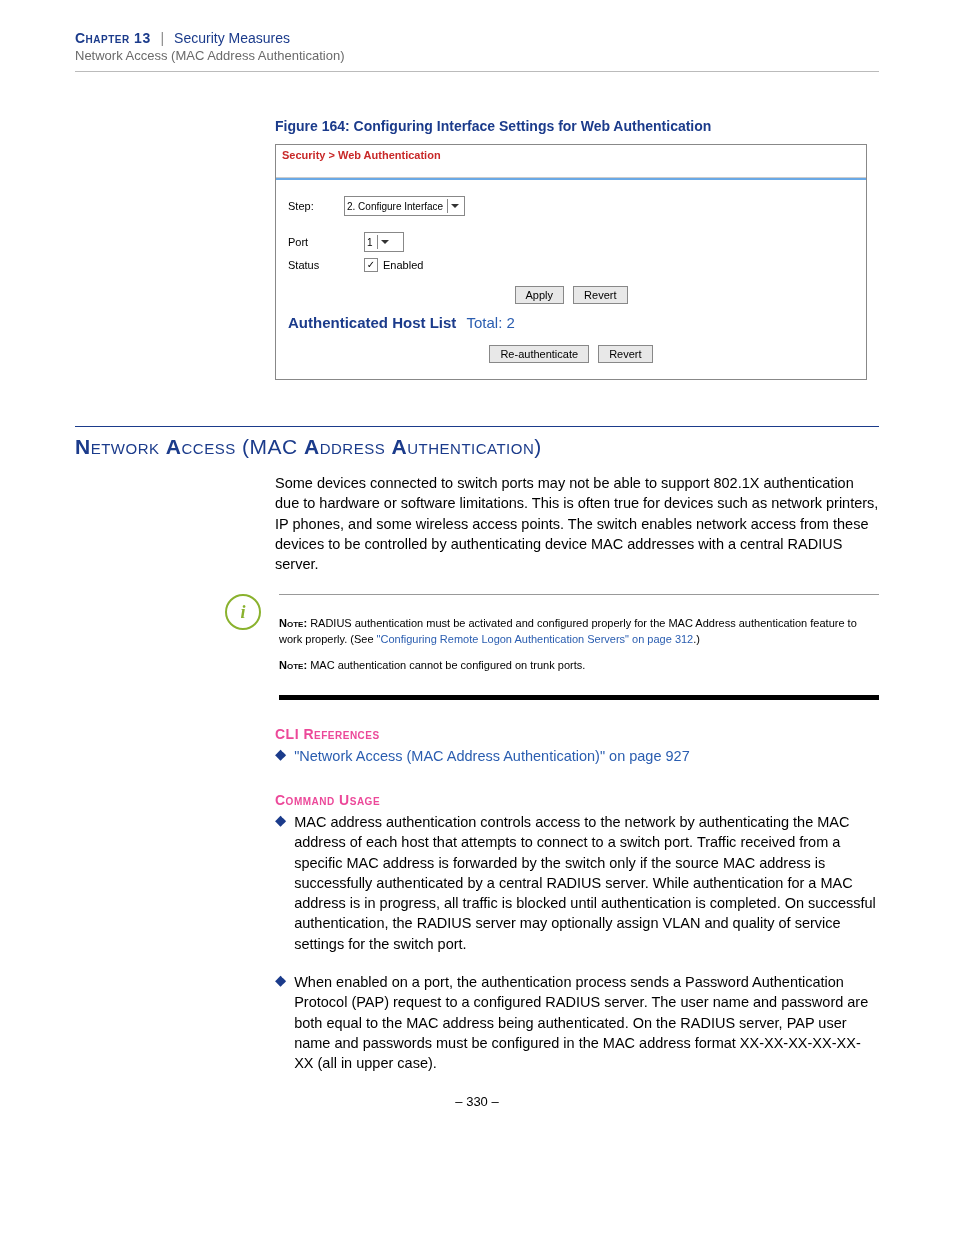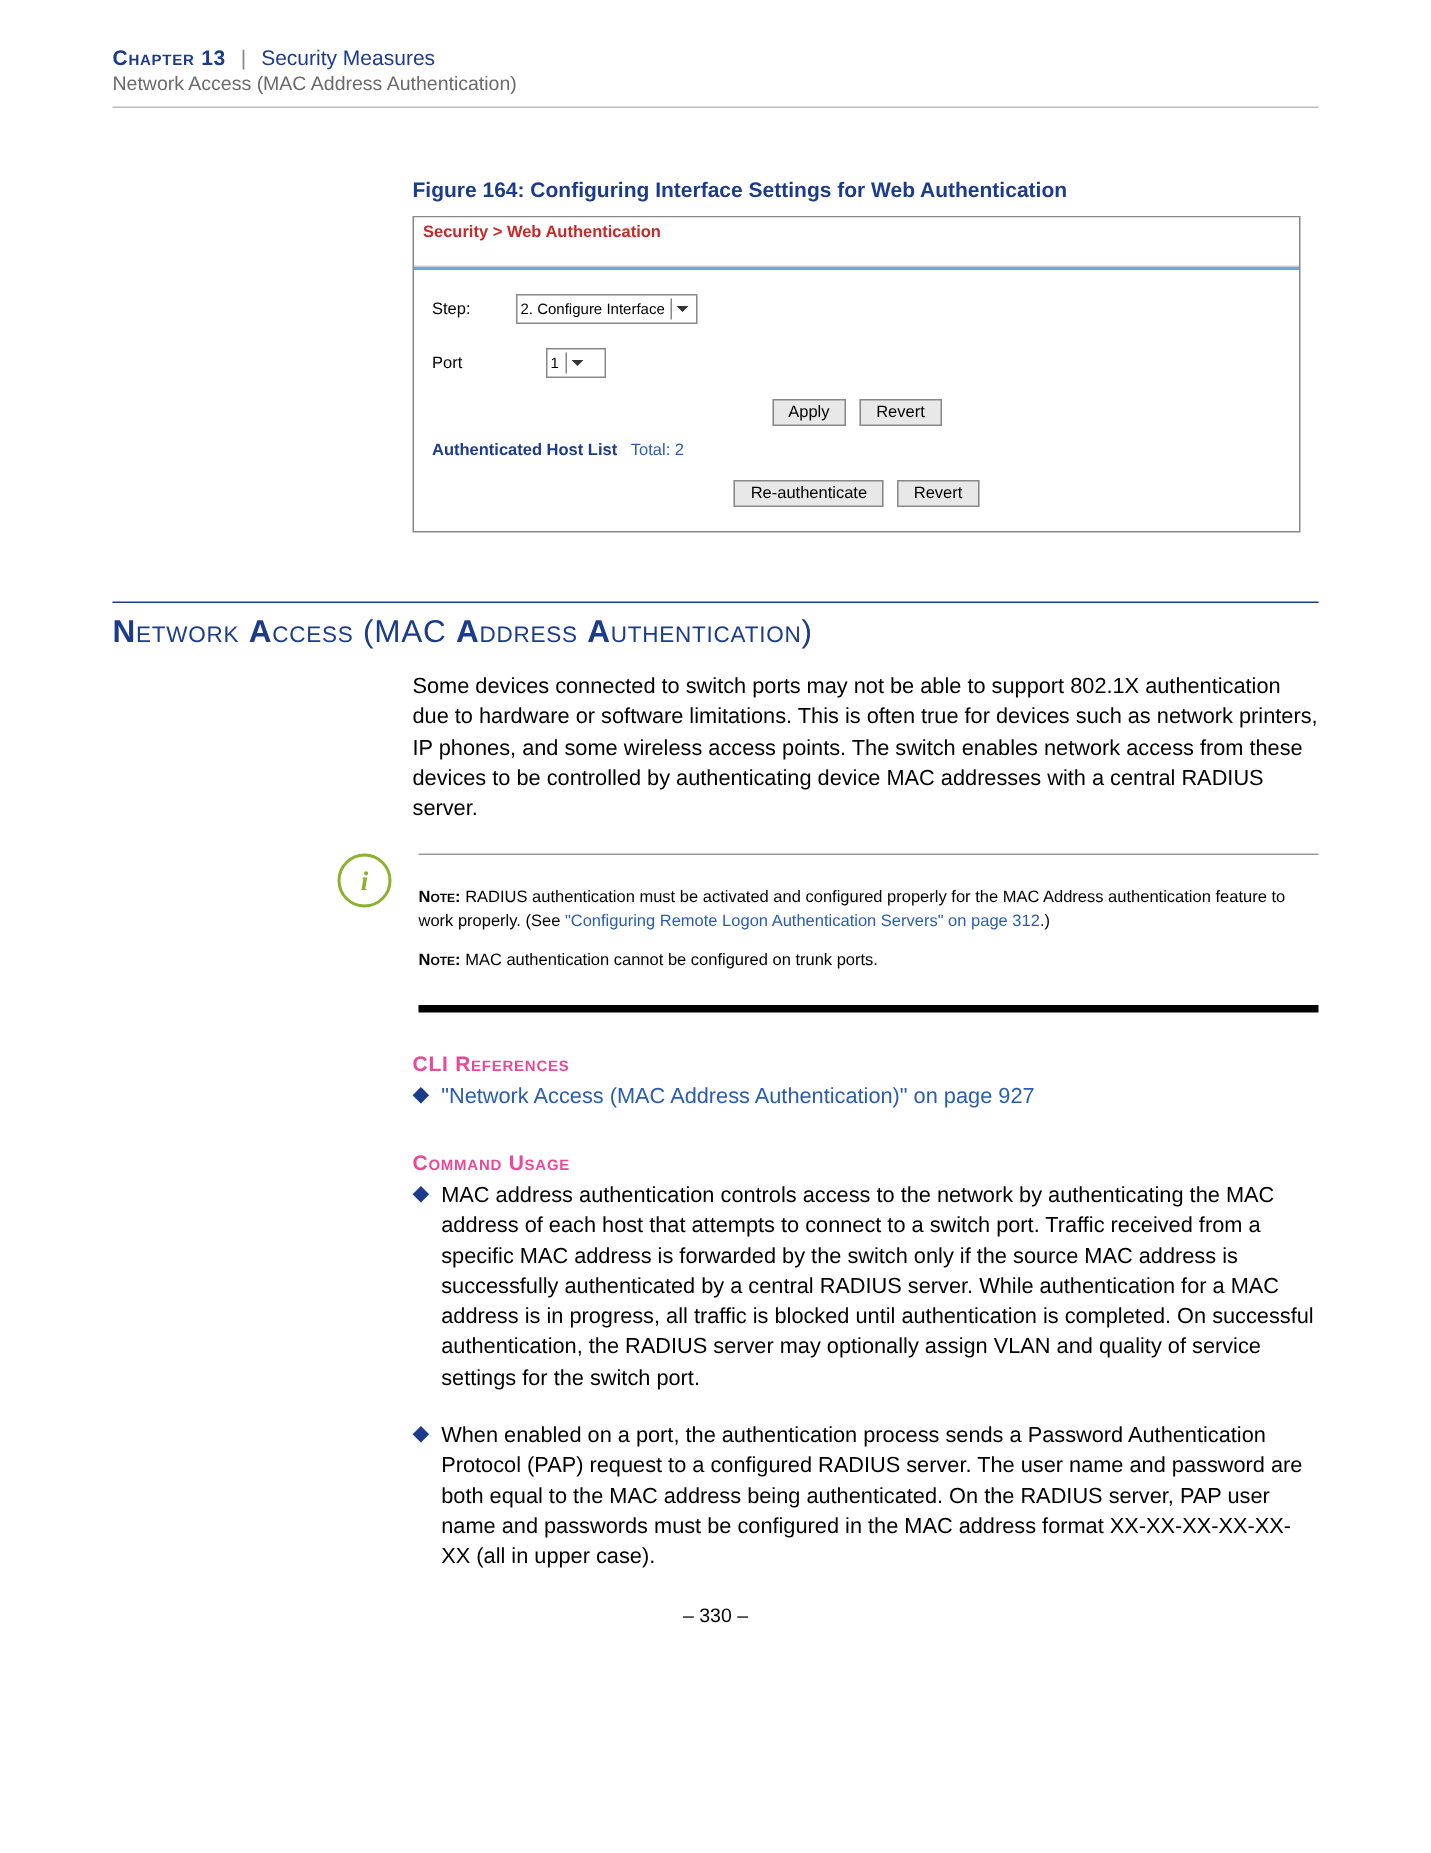--- a/index.html
+++ b/index.html
@@ -18,21 +18,21 @@
 .fstrip{height:2px;background:#6aa9e6}
 .fbody{padding:10px 12px 6px}
 .frow{display:flex;align-items:center;margin:6px 0}
 .flabel{width:56px;font-size:11px}
 .fselect{display:inline-flex;align-items:center;border:1px solid #888;height:18px;background:#fff;font-size:10px;padding:0 2px}
 .fselect .dd{width:14px;height:14px;border-left:1px solid #888;margin-left:4px;display:flex;align-items:center;justify-content:center}
 .fselect .dd::after{content:"";border-left:4px solid transparent;border-right:4px solid transparent;border-top:4px solid #333}
 .fcb{width:12px;height:12px;border:1px solid #888;margin-right:5px;display:inline-flex;align-items:center;justify-content:center;font-size:10px;line-height:1}
 .fbtn{background:#e8e8e8;border:1px solid #888;font-size:11px;padding:2px 10px;margin:0 3px}
 .btnrow{text-align:center;margin:14px 0 10px}
-.listcap{font-size:11px;margin:6px 0 2px}
+.listcap{font-size:15px;margin:6px 0 2px}
 .listcap b{color:#1b3b8b}
 .listcap .tot{color:#2a5db0;margin-left:6px}
 table.ftab{width:100%;border-collapse:collapse;font-size:11px}
 table.ftab th{background:#2a6dc0;color:#fff;font-weight:bold;border:1px solid #888;padding:3px;text-align:center}
 table.ftab td{border:1px solid #ccc;padding:3px;text-align:center;background:#f7f7f7}
 table.ftab td.cbcell{width:28px}
 .chkbox{width:12px;height:12px;border:1px solid #888;display:inline-block;background:#fff}
 
 .sect-rule{border-top:1px solid #1b3b8b;margin:46px 0 8px}
 h2.sect{color:#1b3b8b;font-weight:normal;font-size:21px;margin:0 0 14px;font-variant:small-caps;letter-spacing:.5px}
@@ -80,20 +80,26 @@
           </span>
       </div>
       <div class="frow" style="margin-top:16px">
         <span class="flabel">Port</span>
         <span style="width:20px"></span>
         <span class="fselect" style="width:34px">
             <span>1</span>
             <span class="dd"></span>
           </span>
       </div>
+      <div class="frow">
+        <span class="flabel">Status</span>
+        <span style="width:20px"></span>
+        <span class="fcb">✓</span>
+        <span>Enabled</span>
+      </div>
       <div class="btnrow">
         <button class="fbtn">Apply</button>
         <button class="fbtn">Revert</button>
       </div>
       <div class="listcap">
         <b>Authenticated Host List</b>
         <span class="tot"><span>Total:</span> <span>2</span></span>
       </div>
       <div class="btnrow">
         <button class="fbtn">Re-authenticate</button>

